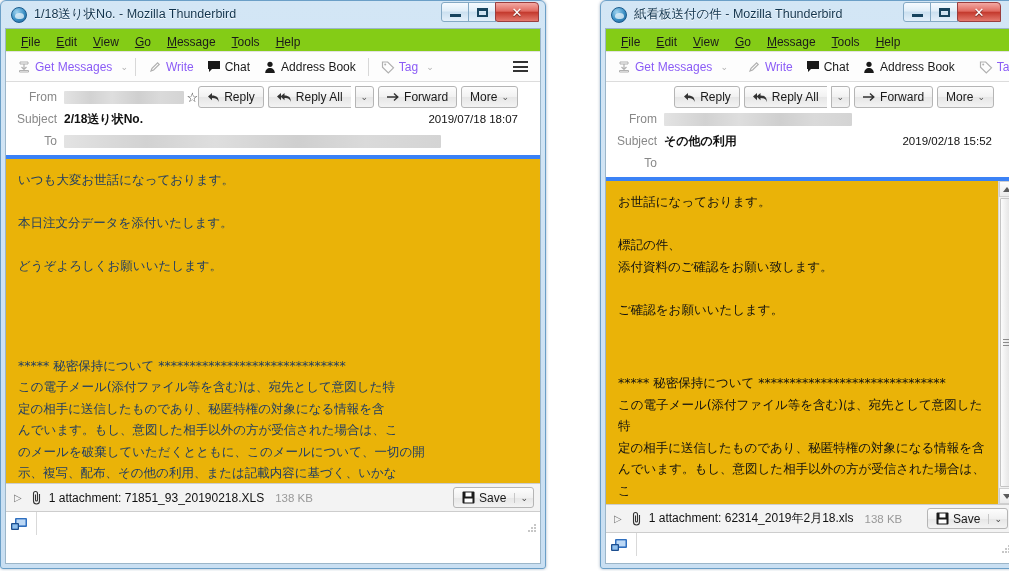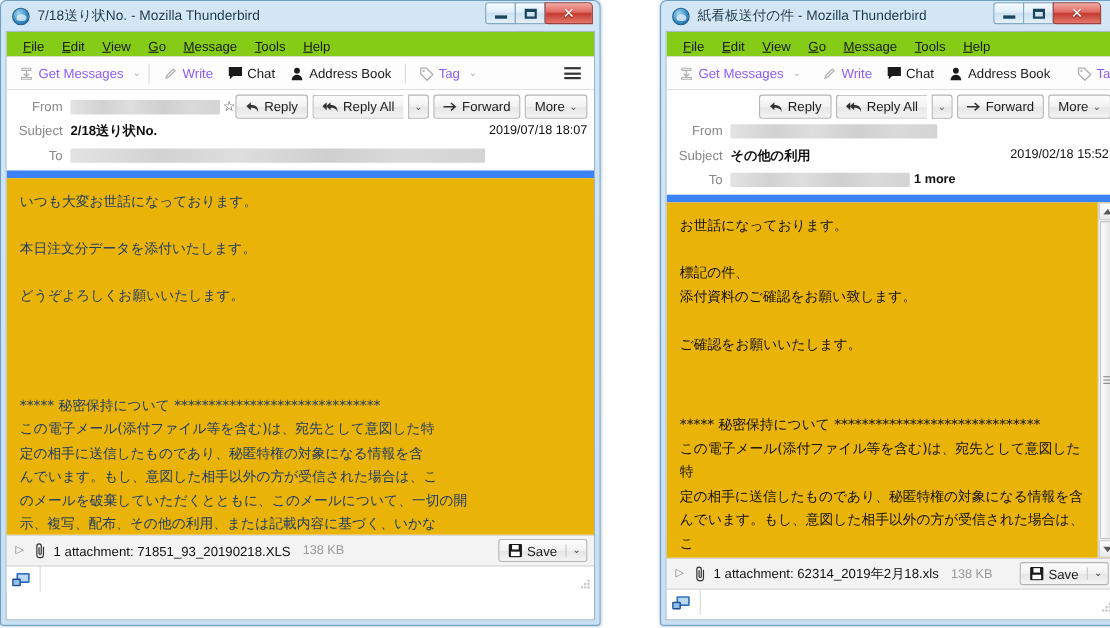--- a/index.html
+++ b/index.html
@@ -84,22 +84,22 @@
   .tbar-sep{ width:1px; height:18px; background:#d8d8d8; margin:0 4px; }
   .caret{ font-size:9px; color:#555; }
   .caret.dim{ color:#b0b0b0; }
   .hamburger{ margin-left:auto; display:flex; flex-direction:column; gap:2.5px; padding:0 6px; }
   .hamburger i{ display:block; width:15px; height:2px; background:#333; }
 
   svg.ic{ display:block; }
 
   
   .hdr{
-    background:#fff; border-bottom:7px solid #3b82f6;
-    padding:4px 0 3px 0; position:relative;
+    background:#fff; border-bottom:4px solid #3b82f6;
+    padding:4px 16px 3px 0; position:relative;
   }
   .hrow{ display:flex; align-items:center; min-height:22px; padding:0 6px; }
   .hlabel{
     width:52px; text-align:right; padding-right:7px;
     font-size:12px; color:#888; flex:none;
   }
   .hval{ font-size:12px; color:#111; display:flex; align-items:center; flex:1; min-width:0; }
   .hval.bold{ font-weight:bold; }
   .redact{
     height:13px; border-radius:1px;
@@ -183,21 +183,21 @@
 </style>
 </head>
 <body>
 
 <div class="desktop">
 
   <div class="win" id="win-left" style="left:0px; top:0px; width:546px; height:569px;">
 
     <div class="titlebar">
       <div class="tb-icon"></div>
-      <div class="tb-title">7/18送り状No. - Mozilla Thunderbird</div>
+      <div class="tb-title">1/18送り状No. - Mozilla Thunderbird</div>
       <div class="tb-btns">
         <div class="tbb">
             <span class="gl-min"></span>
           </div>
         <div class="tbb">
             <span class="gl-max"></span>
           </div>
         <div class="tbb close">✕</div>
       </div>
     </div>
@@ -471,24 +471,20 @@
             <span class="redact" style="width:188px"></span>
           </div>
         </div>
         <div class="hrow">
           <div class="hlabel">Subject</div>
           <div class="hval bold">その他の利用</div>
           <div class="hdate">2019/02/18 15:52</div>
         </div>
         <div class="hrow">
           <div class="hlabel">To</div>
-          <div class="hval">
-            <span class="redact" style="width:163px"></span>
-            <span class="more-link">1 more</span>
-          </div>
         </div>
       </div>
 
       <div class="bodywrap" style="height:323px;">
         <div style="padding-right:17px;">
           <div class="bodytext black">お世話になっております。
 
 標記の件、
 添付資料のご確認をお願い致します。
 

